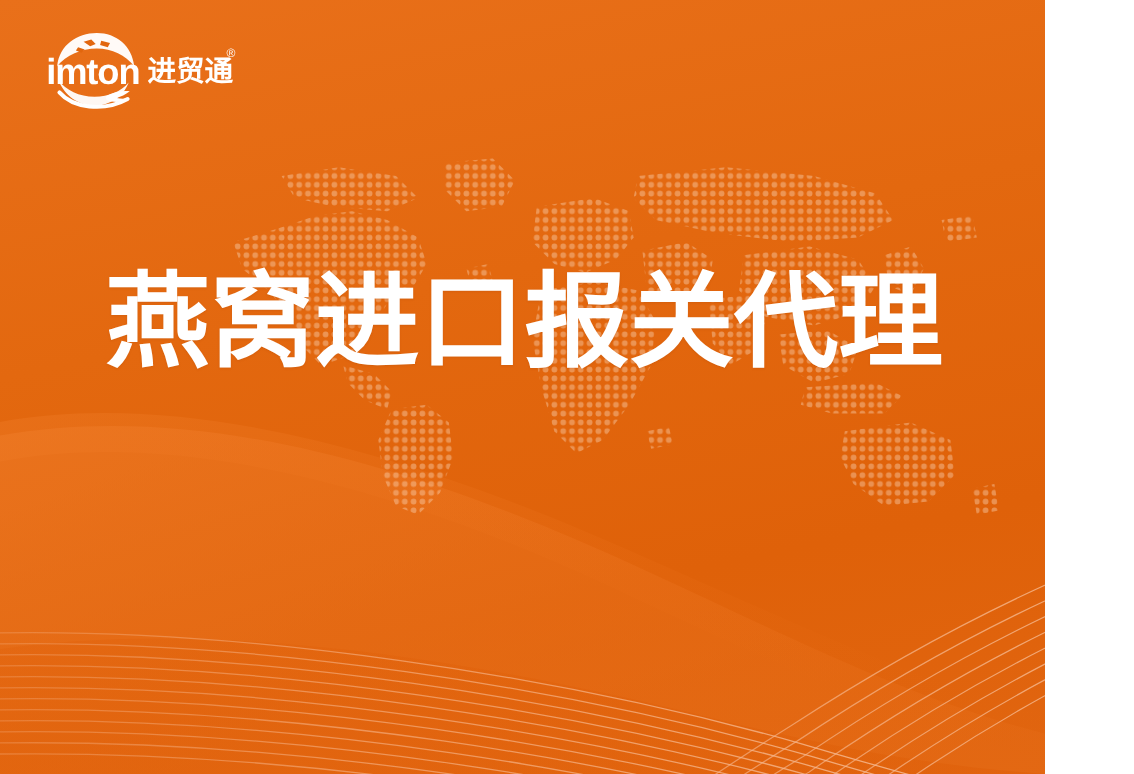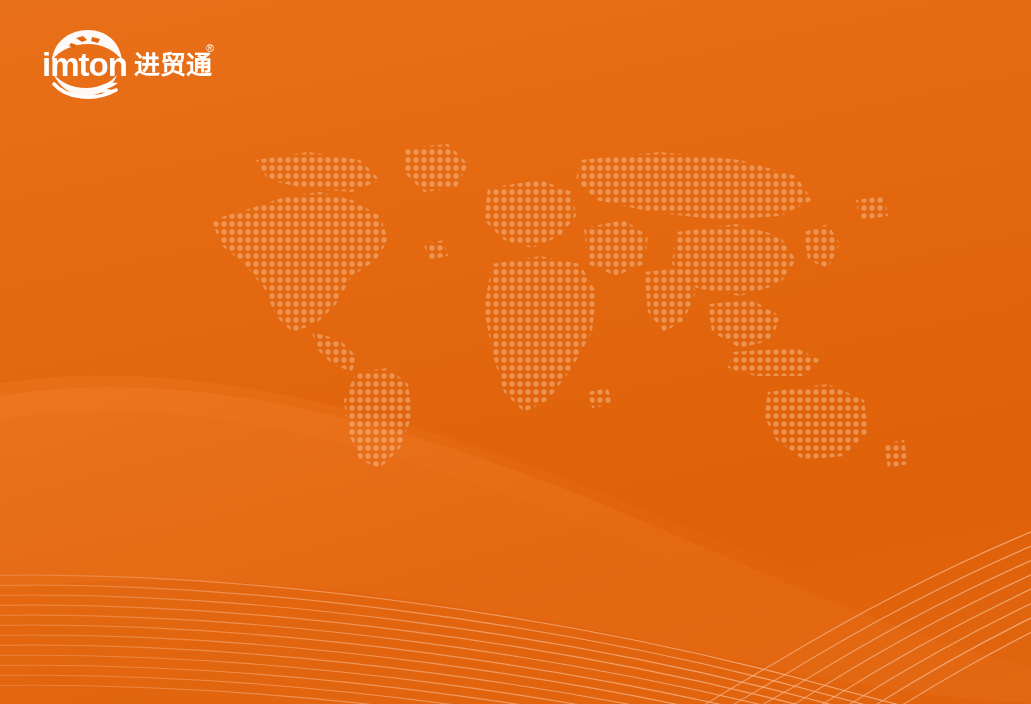--- a/index.html
+++ b/index.html
@@ -3,21 +3,21 @@
 <meta charset="utf-8">
 <title>燕窝进口报关代理流程以及服务范围</title>
 <style>
   html, body {
     margin: 0;
     padding: 0;
     background: #ffffff;
   }
   .banner {
     position: relative;
-    width: 1031px;
+    width: 950px;
     height: 704px;
     overflow: hidden;
     background: #e2660e;
     font-family: "Liberation Serif", "DejaVu Serif", serif;
     -webkit-font-smoothing: antialiased;
   }
 
   
   .bg-base {
     position: absolute;
@@ -204,15 +204,16 @@
       <text x="166" y="26" font-family="'Liberation Sans', sans-serif" font-size="11" fill="#ffffff">®</text>
 
       <g>
         <path d="M14,58 C26,72 54,76 76,64" stroke="#ffffff" stroke-width="3.6" fill="none" stroke-linecap="round"></path>
         <path d="M56,62 C62,58 70,56 78,57 C74,60 70,62 66,63 C70,64 74,64 78,63 C73,67 64,68 57,65 Z" fill="#ffffff"></path>
       </g>
     </svg>
   </div>
 
   <div class="headline">
+    <span class="line">燕窝进口报关代理</span>
   </div>
 
 </div>
 
 </body></html>

